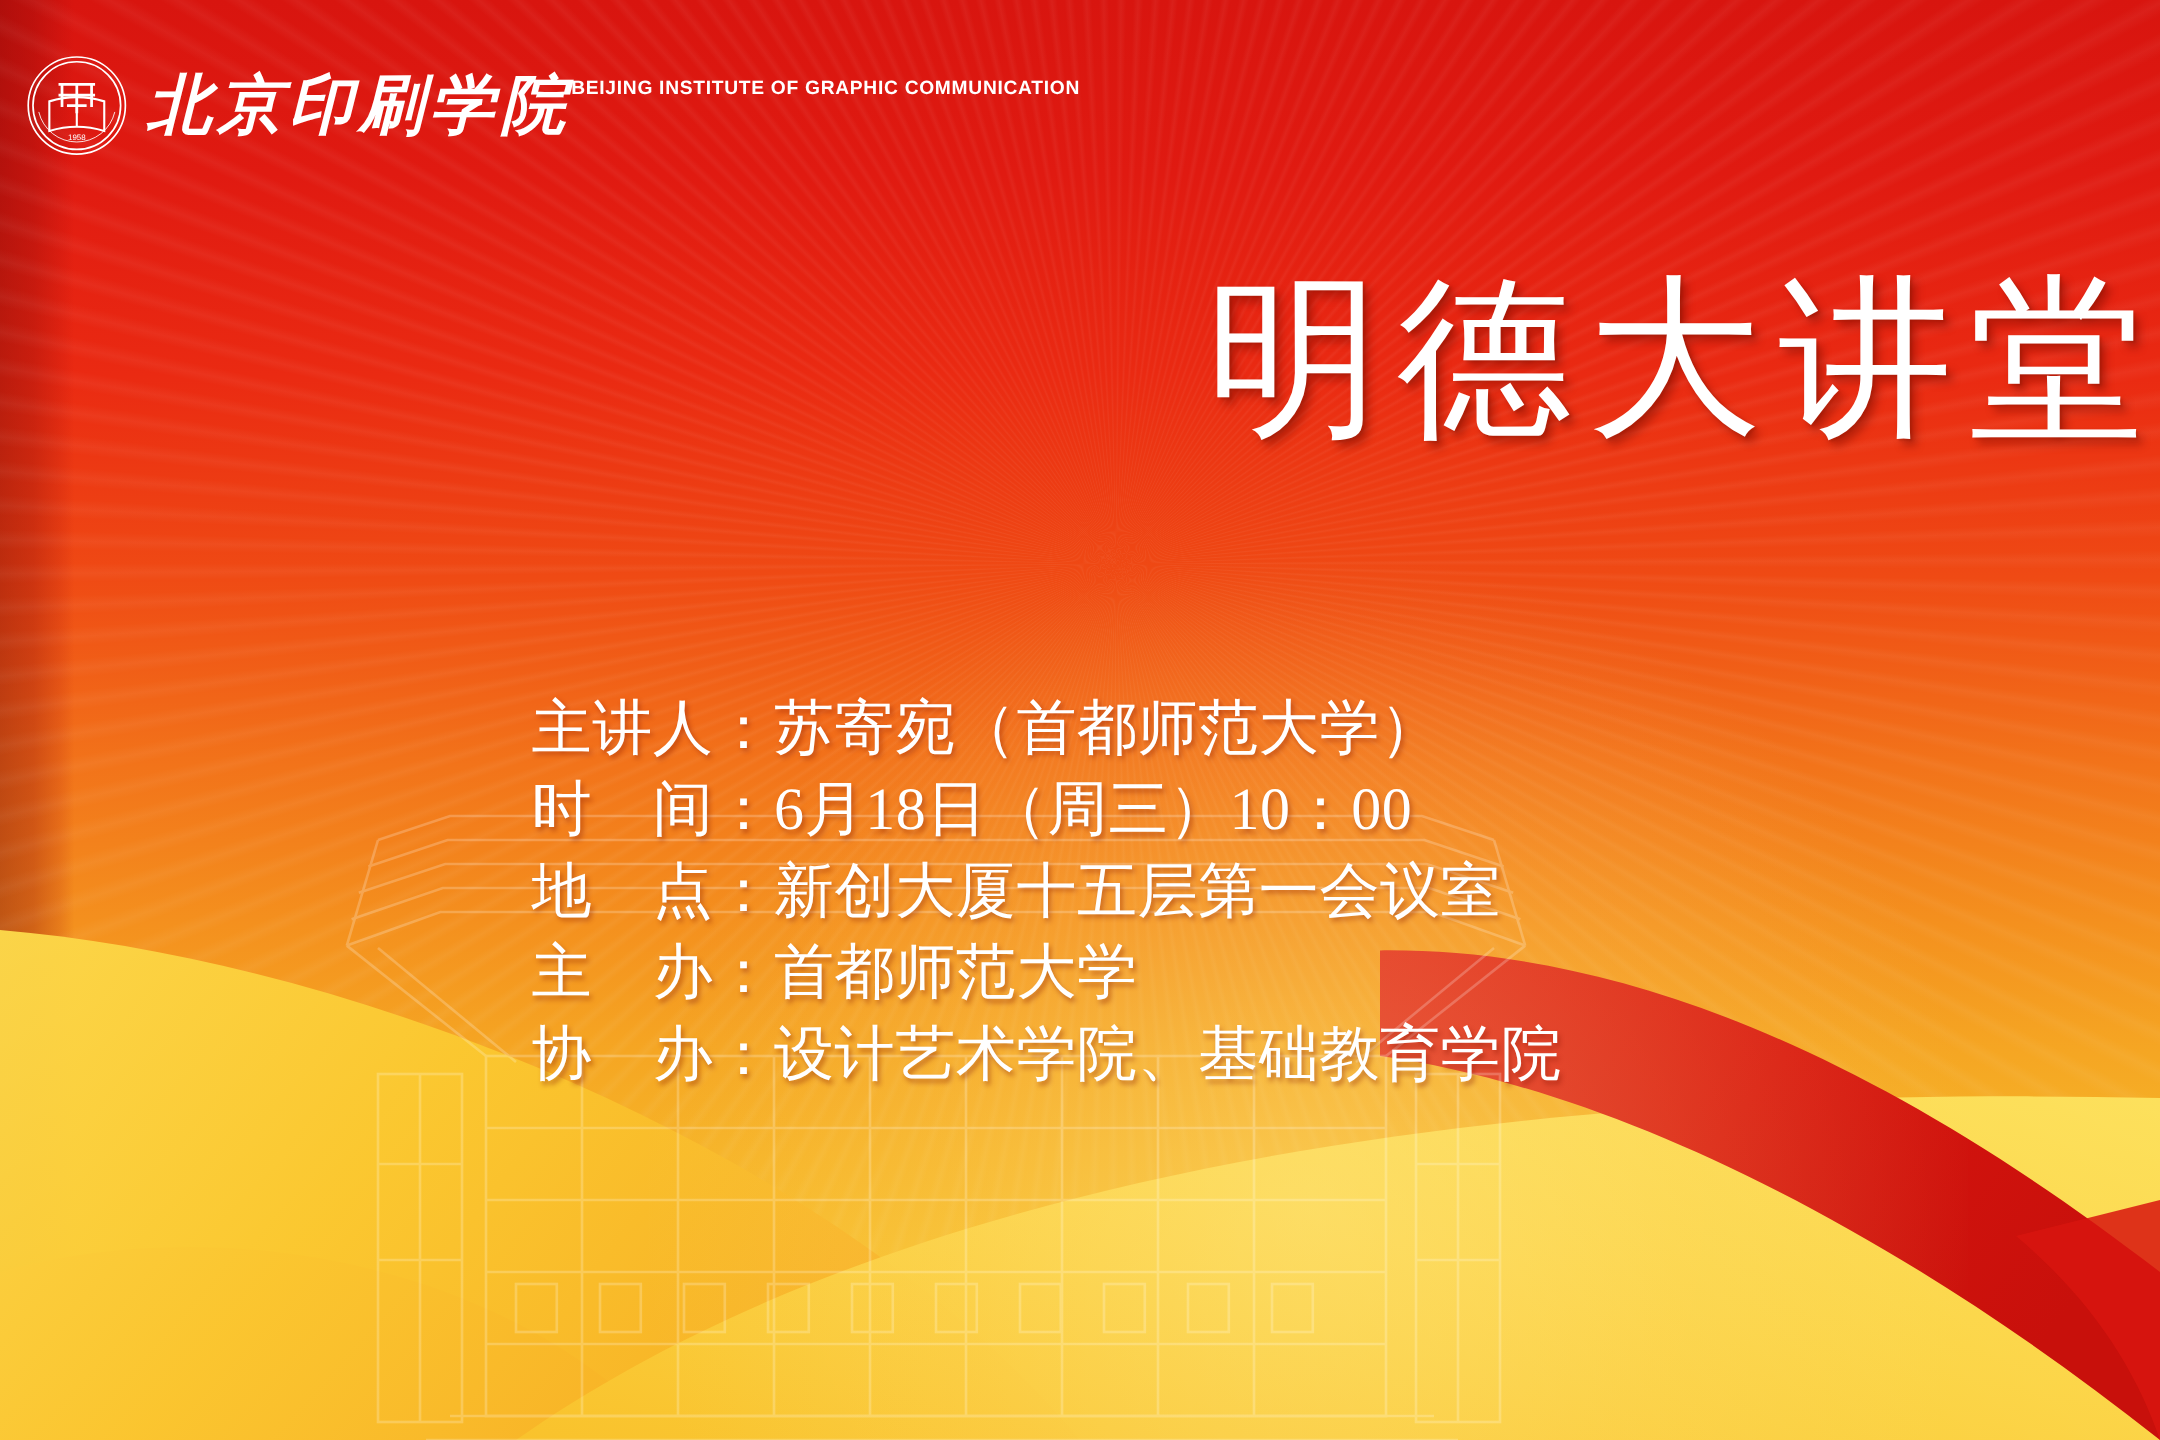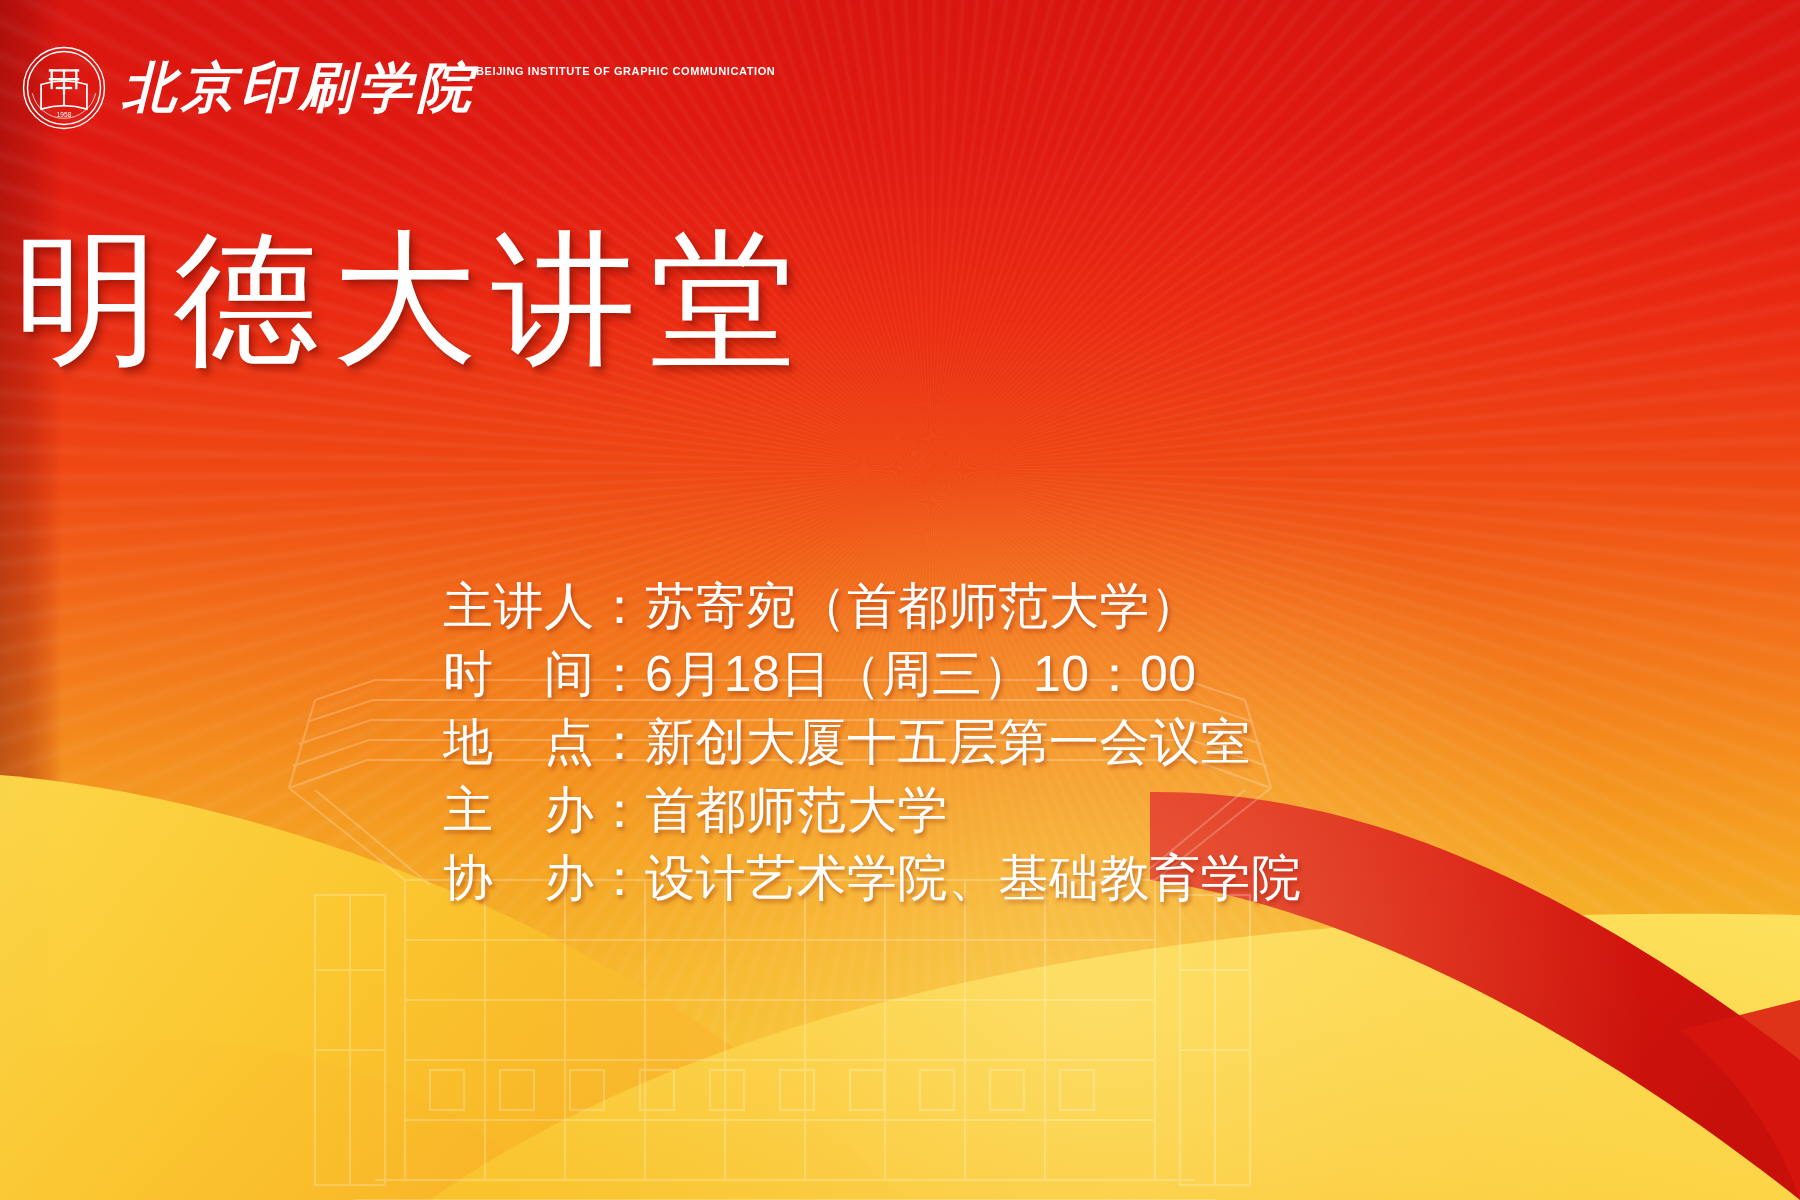--- a/index.html
+++ b/index.html
@@ -86,45 +86,45 @@
   .wordmark{display:flex;flex-direction:row;justify-content:center;}
   .wm-cn{
     font-family:"Liberation Serif","DejaVu Serif",serif;
     font-size:54px;line-height:1.05;color:#fff;
     font-weight:700;letter-spacing:5px;
     font-style:italic;
     white-space:nowrap;
   }
   .wm-en{
     font-family:"Liberation Sans","DejaVu Sans",sans-serif;
-    font-size:11px;line-height:1.1;color:#fff;
+    font-size:16px;line-height:1.1;color:#fff;
     font-weight:700;letter-spacing:.6px;
     white-space:nowrap;margin-top:5px;
   }
 
   
   .title{
     position:absolute;left:0;right:0;top:228px;
-    text-align:left;
+    text-align:right;
     z-index:9;
     font-family:"Liberation Serif","DejaVu Serif",serif;
     font-size:145px;line-height:1;
     color:#fff;
     letter-spacing:14px;
     text-indent:14px;
     text-shadow:5px 6px 7px rgba(120,12,0,.45), 2px 2px 2px rgba(150,25,0,.35);
     white-space:nowrap;
   }
 
   
   .info{
     position:absolute;left:443px;top:572px;
     z-index:9;
     color:#fff;
-    font-family:Liberation Sans, sans-serif;
+    font-family:Liberation Serif, serif;
     font-size:50px;
     line-height:68px;
     letter-spacing:.5px;
     white-space:nowrap;
     text-shadow:2px 3px 4px rgba(130,20,0,.42);
   }
   .info .row{height:68px;}
 </style>
 </head>
 <body>

